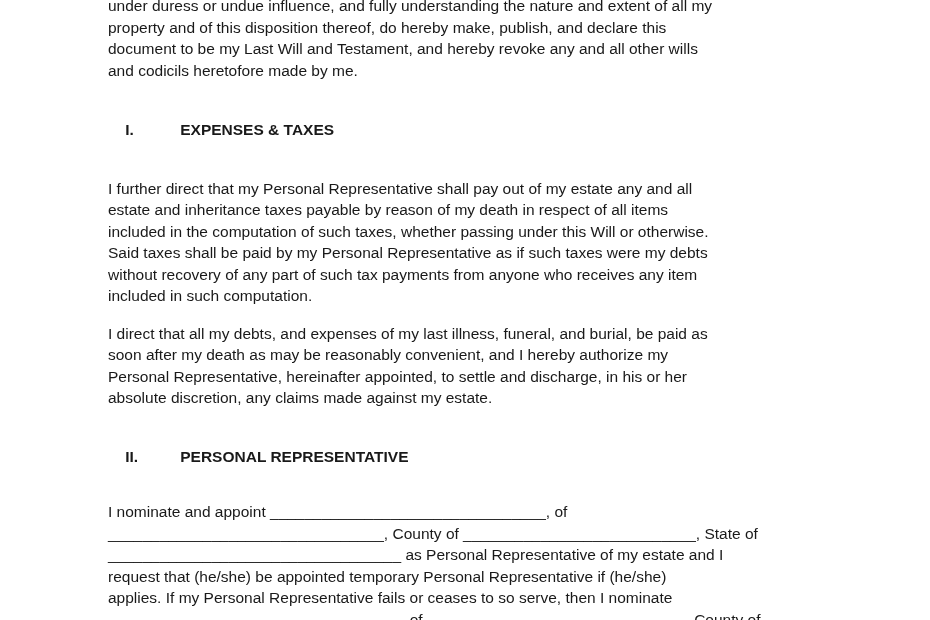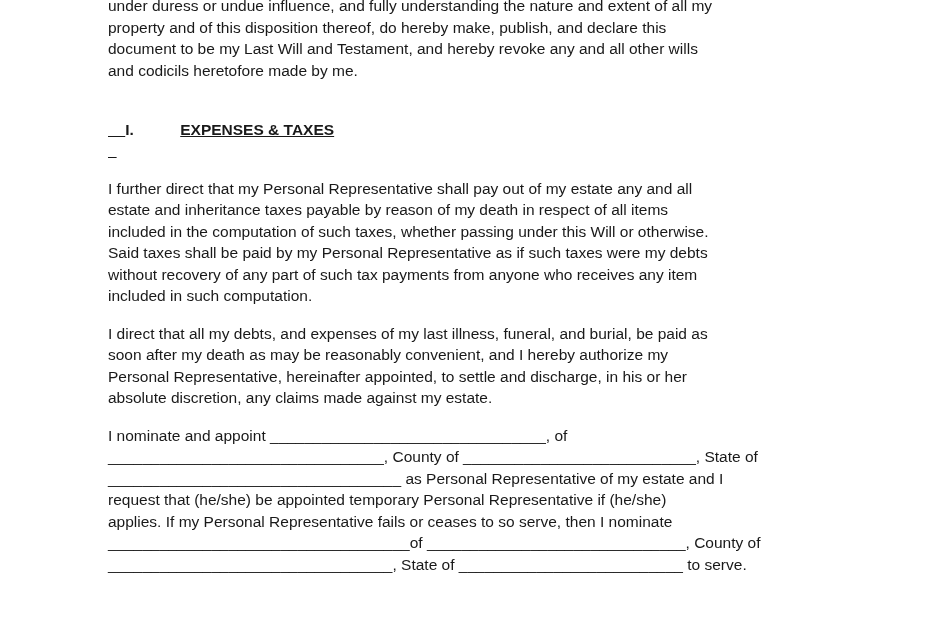--- a/index.html
+++ b/index.html
@@ -24,21 +24,20 @@
     line-height: 21.5px;
   }
   .para {
     margin: 0 0 16px 0;
     white-space: pre;
   }
   .sec-heading {
     margin: 0 0 16px 0;
     font-weight: bold;
     white-space: pre;
-    text-decoration: underline;
   }
   .sec-heading.tight {
     margin-bottom: 12px;
   }
   .sec-num {
     display: inline-block;
     width: 55px;
   }
 </style>
 </head>
@@ -60,20 +59,23 @@
 included in the computation of such taxes, whether passing under this Will or otherwise.
 Said taxes shall be paid by my Personal Representative as if such taxes were my debts
 without recovery of any part of such tax payments from anyone who receives any item
 included in such computation.</p>
 
   <p class="para">I direct that all my debts, and expenses of my last illness, funeral, and burial, be paid as
 soon after my death as may be reasonably convenient, and I hereby authorize my
 Personal Representative, hereinafter appointed, to settle and discharge, in his or her
 absolute discretion, any claims made against my estate.</p>
 
+  <div class="sec-heading tight">
+    <span class="sec-num">II.</span><span>PERSONAL REPRESENTATIVE</span>
+  </div>
 
   <p class="para">I nominate and appoint ________________________________, of
 ________________________________, County of ___________________________, State of
 __________________________________ as Personal Representative of my estate and I
 request that (he/she) be appointed temporary Personal Representative if (he/she)
 applies. If my Personal Representative fails or ceases to so serve, then I nominate
 ___________________________________of ______________________________, County of
 _________________________________, State of __________________________ to serve.</p>
 
 </div>

